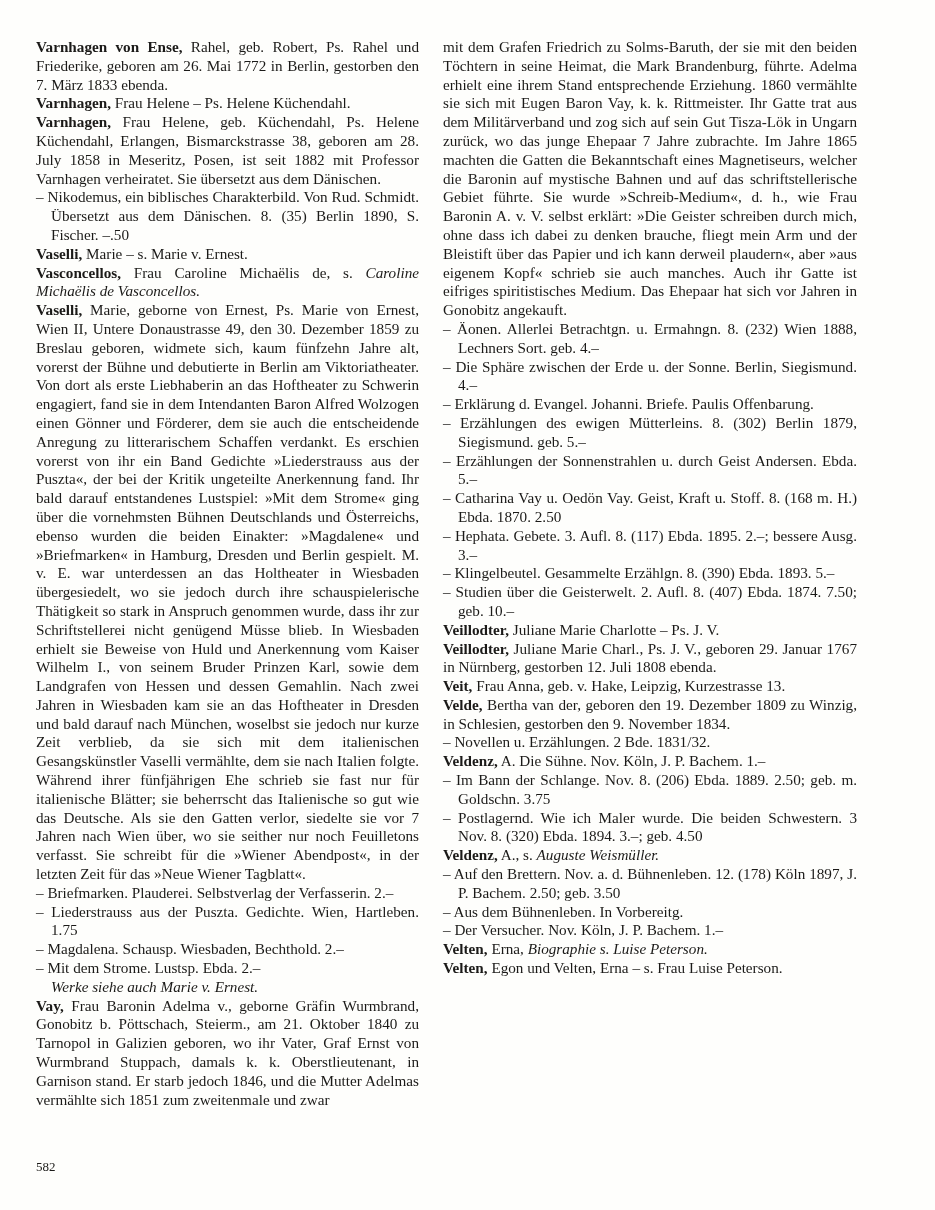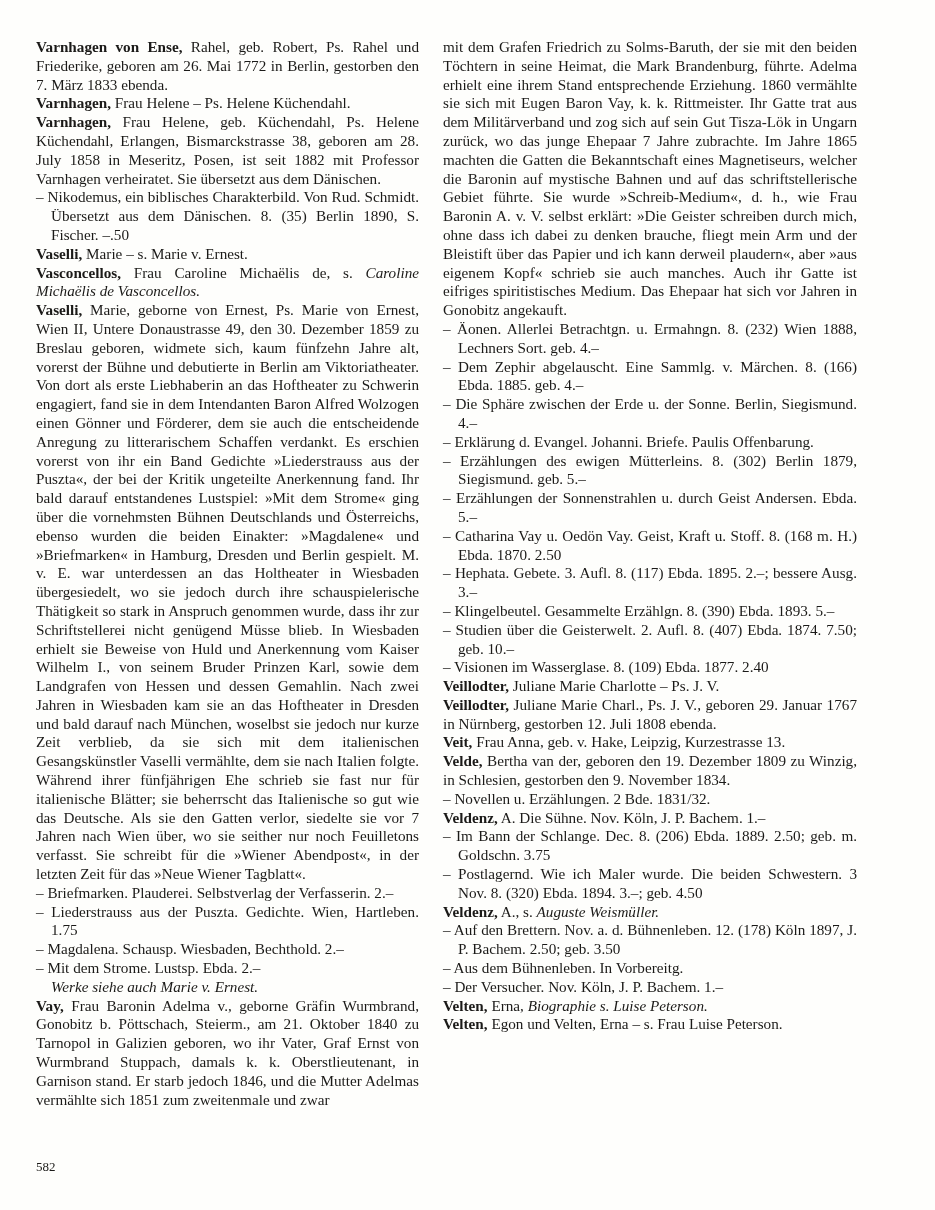--- a/index.html
+++ b/index.html
@@ -70,37 +70,35 @@
         <p class="para bib"><span class="run-normal">– Briefmarken. Plauderei. Selbstverlag der Verfasserin. 2.–</span></p>
         <p class="para bib"><span class="run-normal">– Liederstrauss aus der Puszta. Gedichte. Wien, Hartleben. 1.75</span></p>
         <p class="para bib"><span class="run-normal">– Magdalena. Schausp. Wiesbaden, Bechthold. 2.–</span></p>
         <p class="para bib"><span class="run-normal">– Mit dem Strome. Lustsp. Ebda. 2.–</span></p>
         <p class="para note"><span class="run-italic">Werke siehe auch Marie v. Ernest.</span></p>
         <p class="para entry"><span class="run-bold">Vay,</span><span class="run-normal"> Frau Baronin Adelma v., geborne Gräfin Wurmbrand, Gonobitz b. Pöttschach, Steierm., am 21. Oktober 1840 zu Tarnopol in Galizien geboren, wo ihr Vater, Graf Ernst von Wurmbrand Stuppach, damals k. k. Oberstlieutenant, in Garnison stand. Er starb jedoch 1846, und die Mutter Adelmas vermählte sich 1851 zum zweitenmale und zwar</span></p>
       </div>
     <div class="column right" id="col-right">
         <p class="para continuation"><span class="run-normal">mit dem Grafen Friedrich zu Solms-Baruth, der sie mit den beiden Töchtern in seine Heimat, die Mark Brandenburg, führte. Adelma erhielt eine ihrem Stand entsprechende Erziehung. 1860 vermählte sie sich mit Eugen Baron Vay, k. k. Rittmeister. Ihr Gatte trat aus dem Militärverband und zog sich auf sein Gut Tisza-Lök in Ungarn zurück, wo das junge Ehepaar 7 Jahre zubrachte. Im Jahre 1865 machten die Gatten die Bekanntschaft eines Magnetiseurs, welcher die Baronin auf mystische Bahnen und auf das schriftstellerische Gebiet führte. Sie wurde »Schreib-Medium«, d. h., wie Frau Baronin A. v. V. selbst erklärt: »Die Geister schreiben durch mich, ohne dass ich dabei zu denken brauche, fliegt mein Arm und der Bleistift über das Papier und ich kann derweil plaudern«, aber »aus eigenem Kopf« schrieb sie auch manches. Auch ihr Gatte ist eifriges spiritistisches Medium. Das Ehepaar hat sich vor Jahren in Gonobitz angekauft.</span></p>
         <p class="para bib"><span class="run-normal">– Äonen. Allerlei Betrachtgn. u. Ermahngn. 8. (232) Wien 1888, Lechners Sort. geb. 4.–</span></p>
-        <p class="para bib"><span class="run-normal">– Dem Zephir abgelauscht. Eine Sammlg. v. Märchen. 8. (166) Ebda. 1885. geb. 4.–</span></p>
         <p class="para bib"><span class="run-normal">– Die Sphäre zwischen der Erde u. der Sonne. Berlin, Siegismund. 4.–</span></p>
         <p class="para bib"><span class="run-normal">– Erklärung d. Evangel. Johanni. Briefe. Paulis Offenbarung.</span></p>
         <p class="para bib"><span class="run-normal">– Erzählungen des ewigen Mütterleins. 8. (302) Berlin 1879, Siegismund. geb. 5.–</span></p>
         <p class="para bib"><span class="run-normal">– Erzählungen der Sonnenstrahlen u. durch Geist Andersen. Ebda. 5.–</span></p>
         <p class="para bib"><span class="run-normal">– Catharina Vay u. Oedön Vay. Geist, Kraft u. Stoff. 8. (168 m. H.) Ebda. 1870. 2.50</span></p>
         <p class="para bib"><span class="run-normal">– Hephata. Gebete. 3. Aufl. 8. (117) Ebda. 1895. 2.–; bessere Ausg. 3.–</span></p>
         <p class="para bib"><span class="run-normal">– Klingelbeutel. Gesammelte Erzählgn. 8. (390) Ebda. 1893. 5.–</span></p>
         <p class="para bib"><span class="run-normal">– Studien über die Geisterwelt. 2. Aufl. 8. (407) Ebda. 1874. 7.50; geb. 10.–</span></p>
-        <p class="para bib"><span class="run-normal">– Visionen im Wasserglase. 8. (109) Ebda. 1877. 2.40</span></p>
         <p class="para entry"><span class="run-bold">Veillodter,</span><span class="run-normal"> Juliane Marie Charlotte – Ps. J. V.</span></p>
         <p class="para entry"><span class="run-bold">Veillodter,</span><span class="run-normal"> Juliane Marie Charl., Ps. J. V., geboren 29. Januar 1767 in Nürnberg, gestorben 12. Juli 1808 ebenda.</span></p>
         <p class="para entry"><span class="run-bold">Veit,</span><span class="run-normal"> Frau Anna, geb. v. Hake, Leipzig, Kurzestrasse 13.</span></p>
         <p class="para entry"><span class="run-bold">Velde,</span><span class="run-normal"> Bertha van der, geboren den 19. Dezember 1809 zu Winzig, in Schlesien, gestorben den 9. November 1834.</span></p>
         <p class="para bib"><span class="run-normal">– Novellen u. Erzählungen. 2 Bde. 1831/32.</span></p>
         <p class="para entry"><span class="run-bold">Veldenz,</span><span class="run-normal"> A. Die Sühne. Nov. Köln, J. P. Bachem. 1.–</span></p>
-        <p class="para bib"><span class="run-normal">– Im Bann der Schlange. Dec. 8. (206) Ebda. 1889. 2.50; geb. m. Goldschn. 3.75</span></p>
+        <p class="para bib"><span class="run-normal">– Im Bann der Schlange. Nov. 8. (206) Ebda. 1889. 2.50; geb. m. Goldschn. 3.75</span></p>
         <p class="para bib"><span class="run-normal">– Postlagernd. Wie ich Maler wurde. Die beiden Schwestern. 3 Nov. 8. (320) Ebda. 1894. 3.–; geb. 4.50</span></p>
         <p class="para entry"><span class="run-bold">Veldenz,</span><span class="run-normal"> A., s. </span><span class="run-italic">Auguste Weismüller.</span></p>
         <p class="para bib"><span class="run-normal">– Auf den Brettern. Nov. a. d. Bühnenleben. 12. (178) Köln 1897, J. P. Bachem. 2.50; geb. 3.50</span></p>
         <p class="para bib"><span class="run-normal">– Aus dem Bühnenleben. In Vorbereitg.</span></p>
         <p class="para bib"><span class="run-normal">– Der Versucher. Nov. Köln, J. P. Bachem. 1.–</span></p>
         <p class="para entry"><span class="run-bold">Velten,</span><span class="run-normal"> Erna, </span><span class="run-italic">Biographie s. Luise Peterson.</span></p>
         <p class="para entry"><span class="run-bold">Velten,</span><span class="run-normal"> Egon und Velten, Erna – s. Frau Luise Peterson.</span></p>
       </div>
   </div>
   <div class="page-number">582</div>

